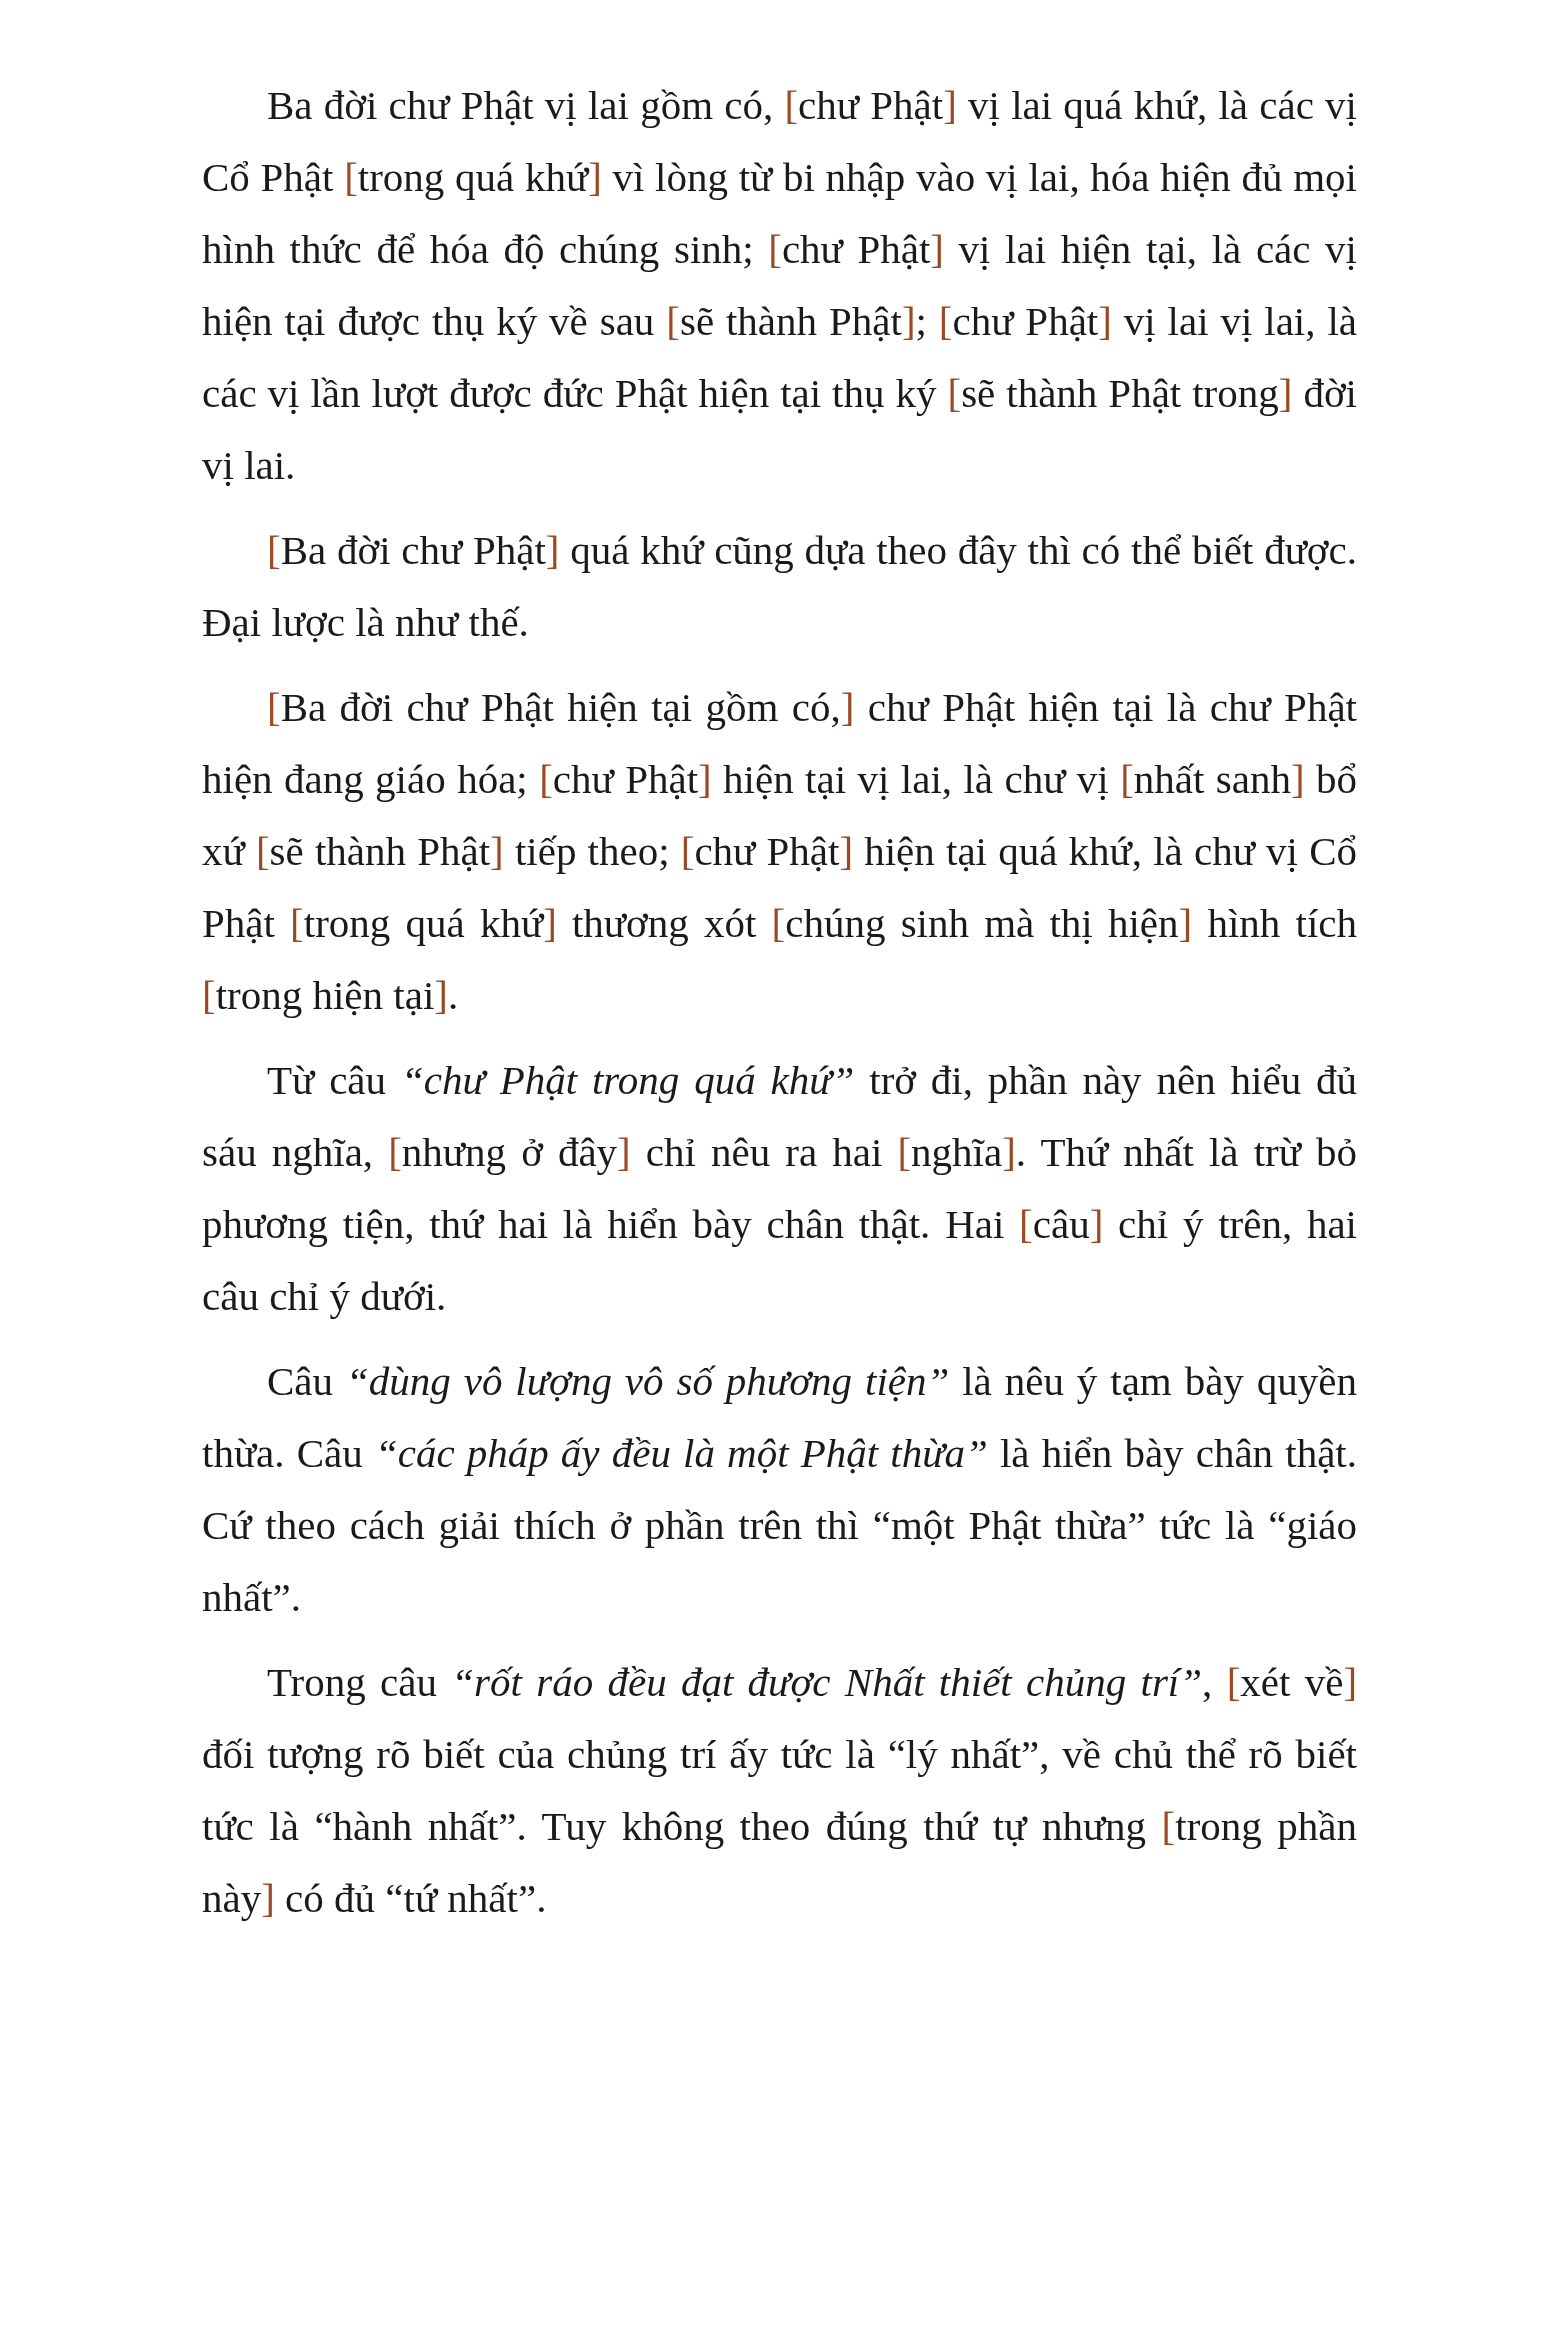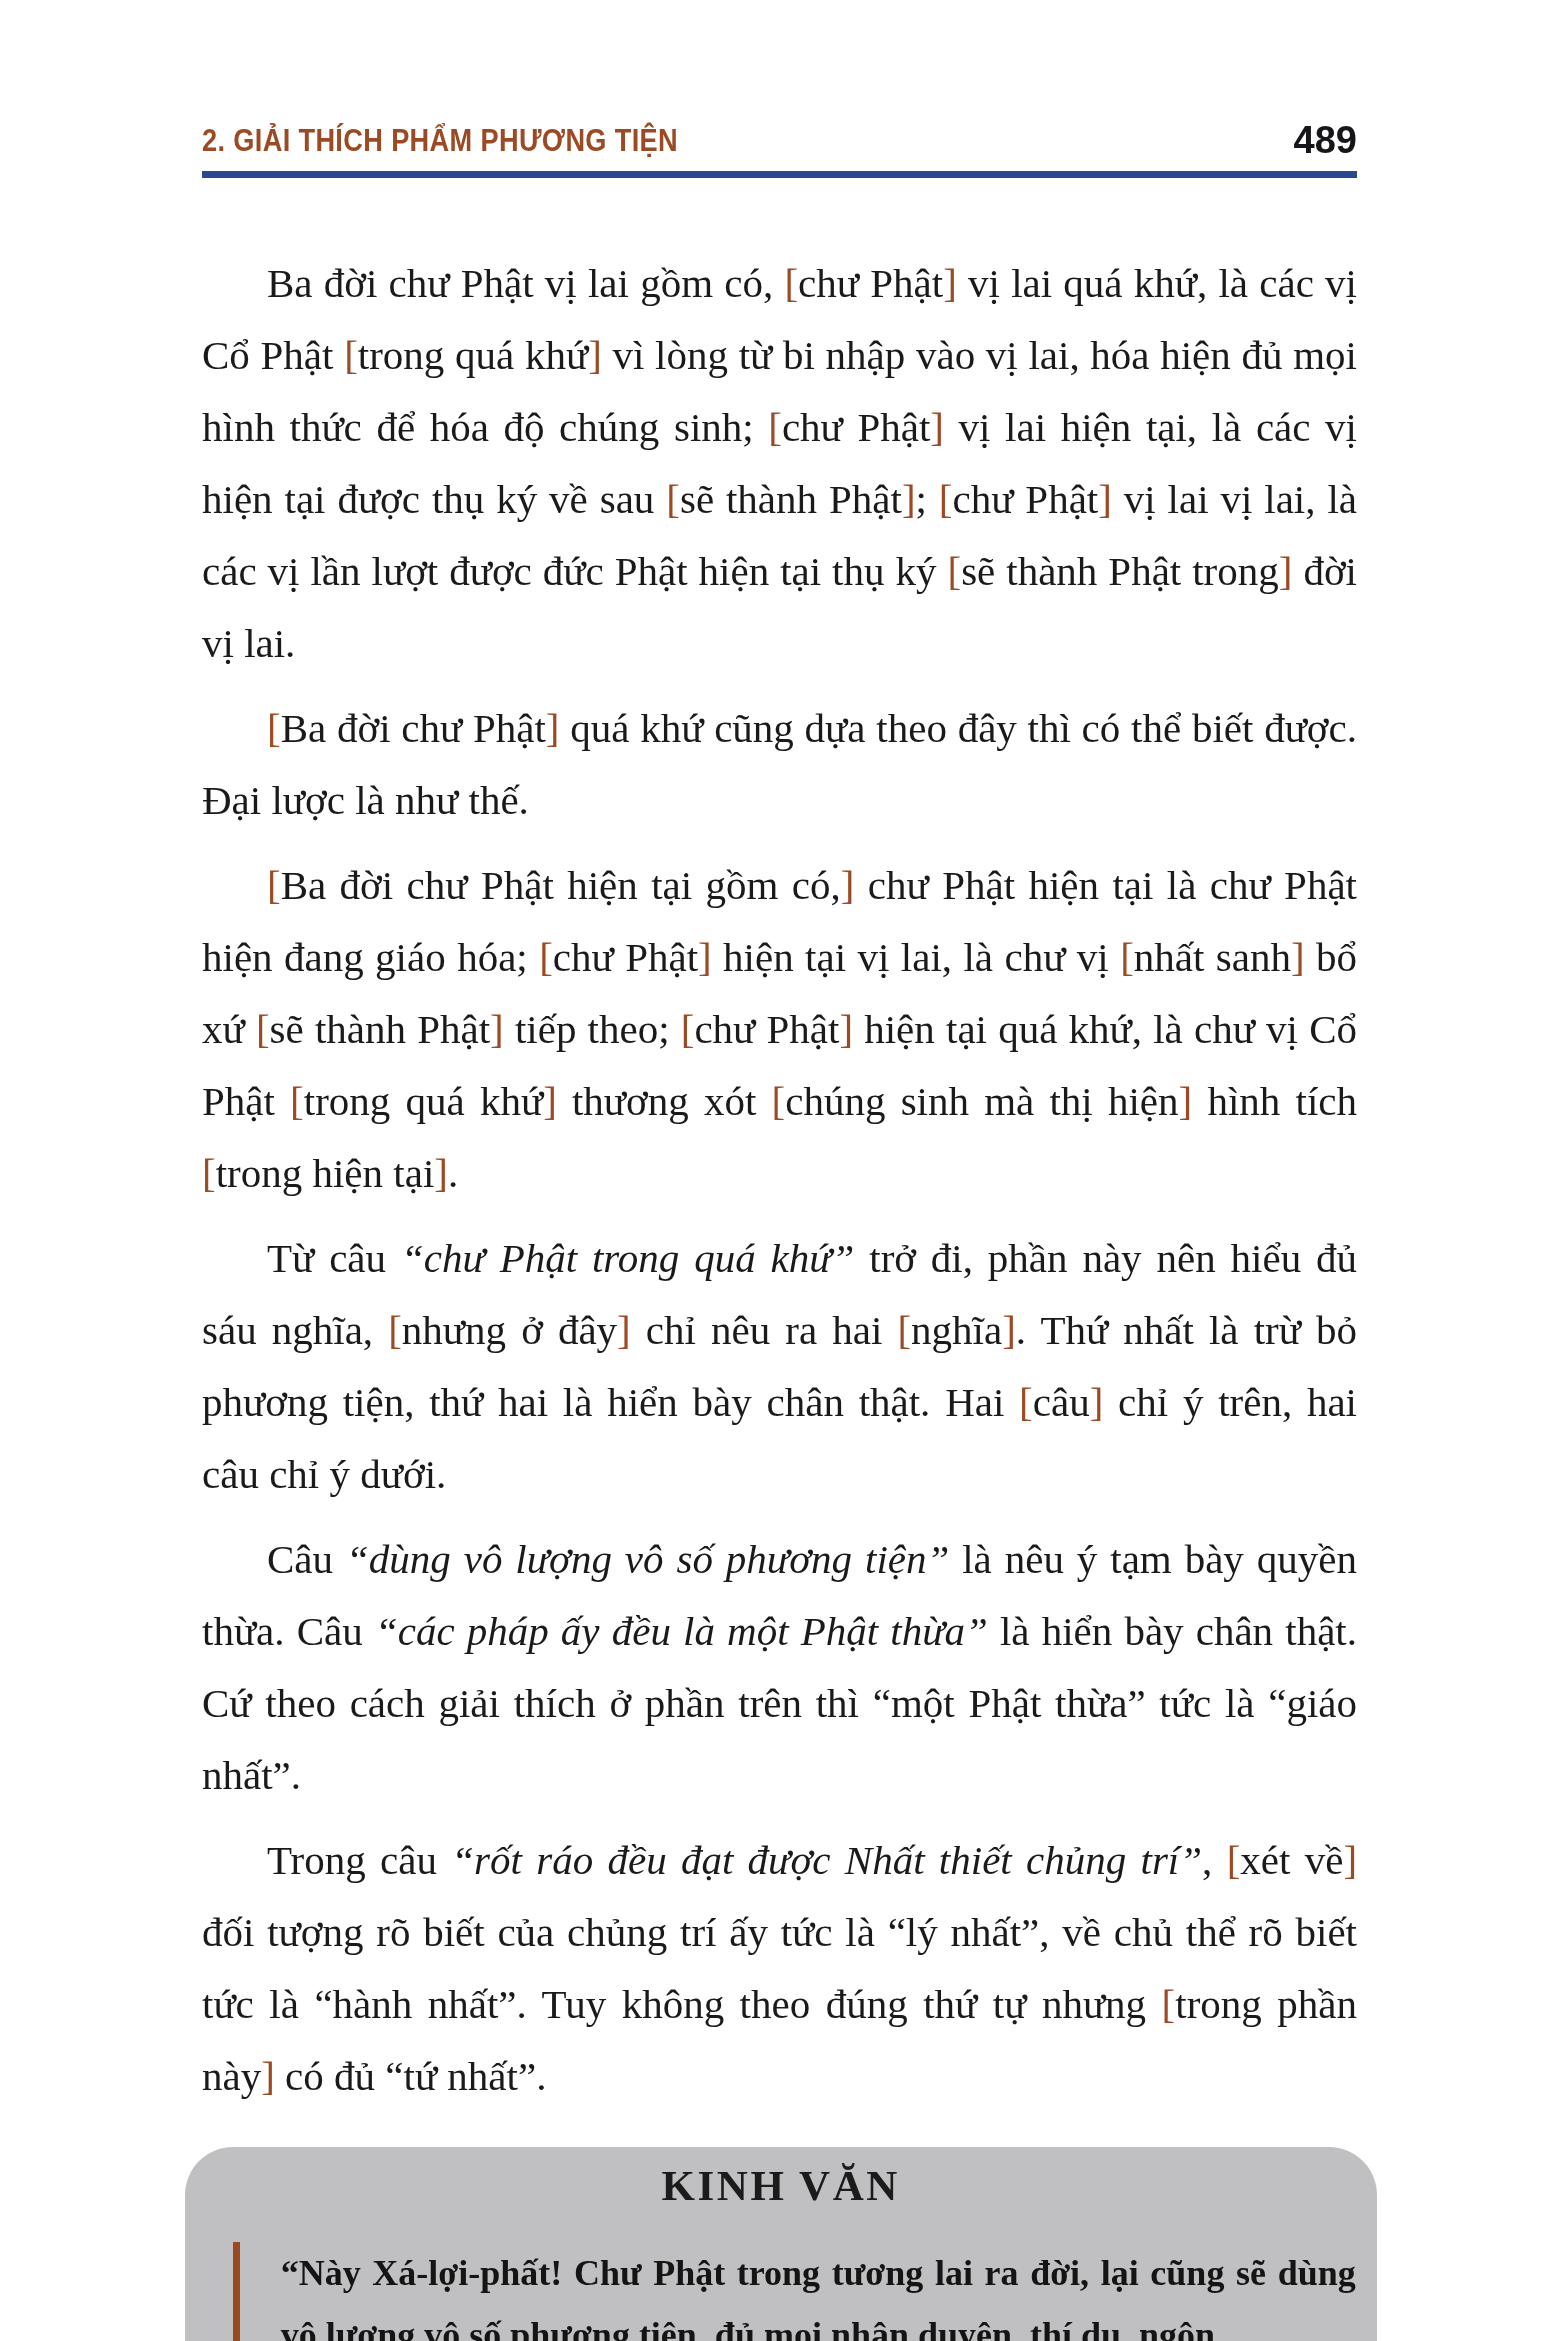--- a/index.html
+++ b/index.html
@@ -81,35 +81,27 @@
     font-weight: bold;
     text-align: justify;
     color: #141414;
   }
 </style>
 </head>
 <body>
 
 <div class="page">
 
-  <header class="running-head">
-    <div class="running-title">2. GIẢI THÍCH PHẨM PHƯƠNG TIỆN</div>
-    <div class="page-number">489</div>
-  </header>
 
   <main class="content">
     <div id="paragraphs">
         <p class="para"><span>Ba đời chư Phật vị lai gồm có, </span><span class="bk">[</span><span>chư Phật</span><span class="bk">]</span><span> vị lai quá khứ, là các vị Cổ Phật </span><span class="bk">[</span><span>trong quá khứ</span><span class="bk">]</span><span> vì lòng từ bi nhập vào vị lai, hóa hiện đủ mọi hình thức để hóa độ chúng sinh; </span><span class="bk">[</span><span>chư Phật</span><span class="bk">]</span><span> vị lai hiện tại, là các vị hiện tại được thụ ký về sau </span><span class="bk">[</span><span>sẽ thành Phật</span><span class="bk">]</span><span>; </span><span class="bk">[</span><span>chư Phật</span><span class="bk">]</span><span> vị lai vị lai, là các vị lần lượt được đức Phật hiện tại thụ ký </span><span class="bk">[</span><span>sẽ thành Phật trong</span><span class="bk">]</span><span> đời vị lai.</span></p>
         <p class="para"><span class="bk">[</span><span>Ba đời chư Phật</span><span class="bk">]</span><span> quá khứ cũng dựa theo đây thì có thể biết được. Đại lược là như thế.</span></p>
         <p class="para"><span class="bk">[</span><span>Ba đời chư Phật hiện tại gồm có,</span><span class="bk">]</span><span> chư Phật hiện tại là chư Phật hiện đang giáo hóa; </span><span class="bk">[</span><span>chư Phật</span><span class="bk">]</span><span> hiện tại vị lai, là chư vị </span><span class="bk">[</span><span>nhất sanh</span><span class="bk">]</span><span> bổ xứ </span><span class="bk">[</span><span>sẽ thành Phật</span><span class="bk">]</span><span> tiếp theo; </span><span class="bk">[</span><span>chư Phật</span><span class="bk">]</span><span> hiện tại quá khứ, là chư vị Cổ Phật </span><span class="bk">[</span><span>trong quá khứ</span><span class="bk">]</span><span> thương xót </span><span class="bk">[</span><span>chúng sinh mà thị hiện</span><span class="bk">]</span><span> hình tích </span><span class="bk">[</span><span>trong hiện tại</span><span class="bk">]</span><span>.</span></p>
         <p class="para"><span>Từ câu </span><span class="it">“chư Phật trong quá khứ”</span><span> trở đi, phần này nên hiểu đủ sáu nghĩa, </span><span class="bk">[</span><span>nhưng ở đây</span><span class="bk">]</span><span> chỉ nêu ra hai </span><span class="bk">[</span><span>nghĩa</span><span class="bk">]</span><span>. Thứ nhất là trừ bỏ phương tiện, thứ hai là hiển bày chân thật. Hai </span><span class="bk">[</span><span>câu</span><span class="bk">]</span><span> chỉ ý trên, hai câu chỉ ý dưới.</span></p>
         <p class="para"><span>Câu </span><span class="it">“dùng vô lượng vô số phương tiện”</span><span> là nêu ý tạm bày quyền thừa. Câu </span><span class="it">“các pháp ấy đều là một Phật thừa”</span><span> là hiển bày chân thật. Cứ theo cách giải thích ở phần trên thì “một Phật thừa” tức là “giáo nhất”.</span></p>
         <p class="para"><span>Trong câu </span><span class="it">“rốt ráo đều đạt được Nhất thiết chủng trí”</span><span>, </span><span class="bk">[</span><span>xét về</span><span class="bk">]</span><span> đối tượng rõ biết của chủng trí ấy tức là “lý nhất”, về chủ thể rõ biết tức là “hành nhất”. Tuy không theo đúng thứ tự nhưng </span><span class="bk">[</span><span>trong phần này</span><span class="bk">]</span><span> có đủ “tứ nhất”.</span></p>
       </div>
 
-    <section class="kinh-box">
-      <div class="kinh-title">KINH VĂN</div>
-      <blockquote class="kinh-quote" id="quote-text"><span>“Này Xá-lợi-phất! Chư Phật trong tương lai ra đời, lại cũng sẽ dùng vô lượng vô số phương tiện, đủ mọi nhân duyên, thí dụ, ngôn</span></blockquote>
-    </section>
   </main>
 
 </div>
 
 
 </body></html>

